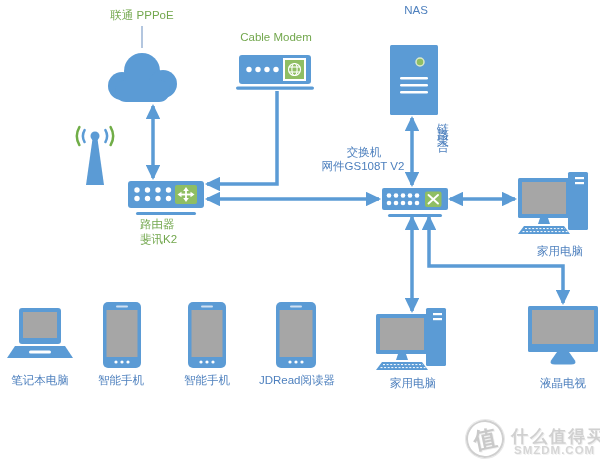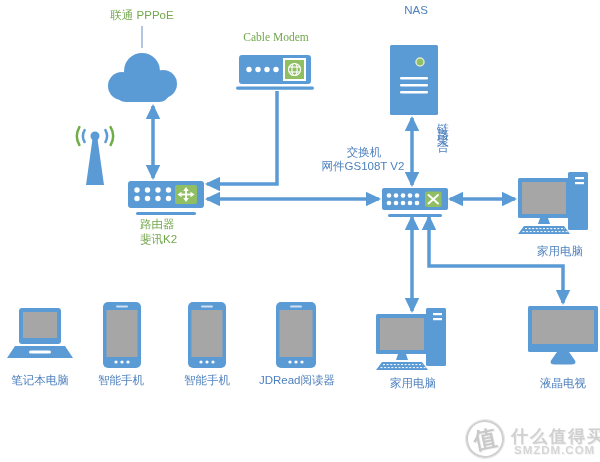--- a/index.html
+++ b/index.html
@@ -56,21 +56,21 @@
     <svg width="84" height="58" viewBox="0 0 84 58">
       <g fill="#5B9BD5">
         <circle cx="22" cy="38" r="14"></circle>
         <circle cx="42" cy="23" r="18"></circle>
         <circle cx="63" cy="36" r="14"></circle>
         <rect x="15" y="32" width="55" height="22" rx="11"></rect>
       </g>
     </svg>
   </div>
 
-  <div class="lbl green" style="left:276px;top:31px;font-family:Liberation Serif, serif;">Cable Modem</div>
+  <div class="lbl green" style="left:276px;top:31px;">Cable Modem</div>
   <div class="node" style="left:236px;top:55px;">
     <svg width="78" height="36" viewBox="0 0 78 36">
       <rect x="3" y="0" width="72" height="29" rx="3" fill="#5B9BD5"></rect>
       <g fill="#ffffff">
         <circle cx="13" cy="14.5" r="2.7"></circle>
           <circle cx="22" cy="14.5" r="2.7"></circle>
         <circle cx="31" cy="14.5" r="2.7"></circle>
           <circle cx="40" cy="14.5" r="2.7"></circle>
       </g>
       <rect x="48" y="4" width="21" height="21" fill="#8FBE63" stroke="#ffffff" stroke-width="2"></rect>

